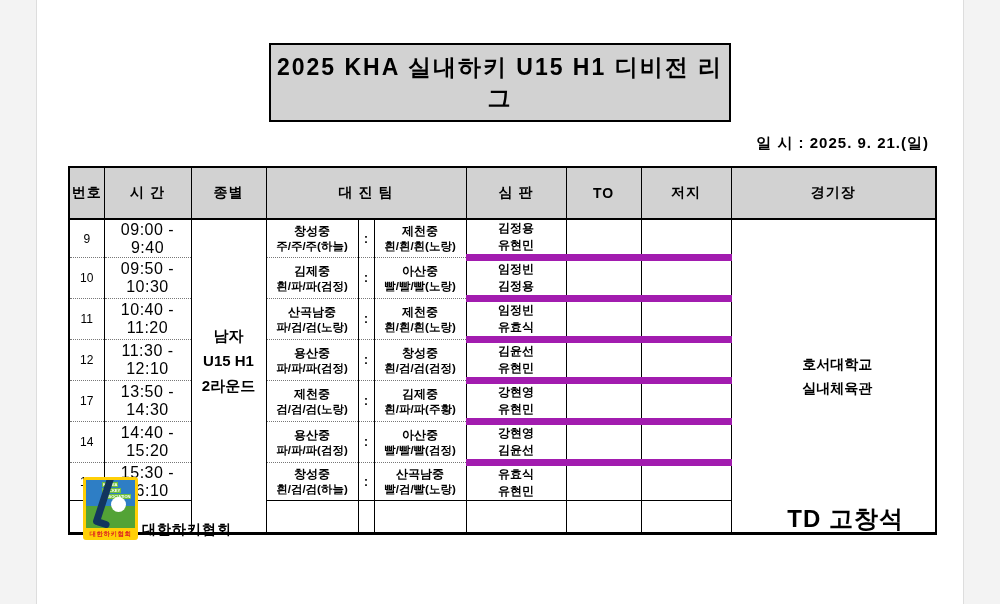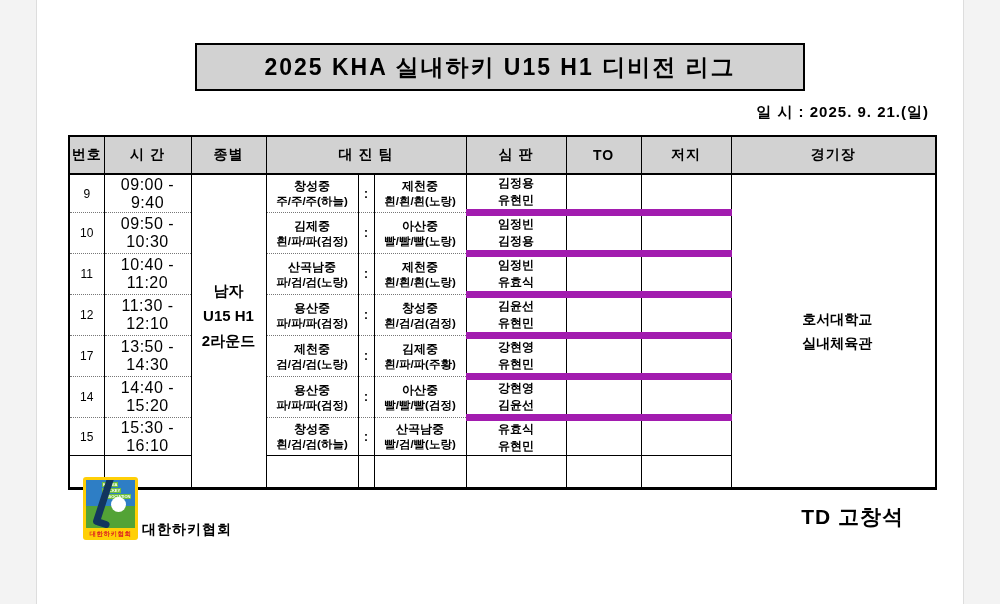--- a/index.html
+++ b/index.html
@@ -9,21 +9,21 @@
     background: #f3f3f3;
     color: #000;
     overflow: hidden;
   }
   .page {
     position: absolute; top: 0; bottom: 0; left: 36px; width: 928px;
     background: #fff;
     border-left: 1px solid #ddd; border-right: 1px solid #ddd;
   }
   .title-box {
-    width: 610px; margin: 43px auto 0;
+    width: 462px; margin: 43px auto 0;
     border: 2px solid #000;
     background: #d2d2d2;
     text-align: center;
     font-size: 23px; font-weight: bold; letter-spacing: 2px;
     padding: 7px 2px 6px;
   }
   .date-line {
     text-align: right;
     margin: 12px 34px 0 0;
     font-size: 15px; font-weight: bold; letter-spacing: 1px;
@@ -35,21 +35,21 @@
     width: 867px;
     border: 2px solid #000;
     border-bottom-width: 3px;
   }
   table.sched th, table.sched td {
     border-left: 1px solid #000;
     border-right: 1px solid #000;
     text-align: center; vertical-align: middle;
     overflow: hidden;
   }
-  table.sched thead tr { height: 38px; margin-left: 36px; }
+  table.sched thead tr { height: 52px; margin-left: 36px; }
   table.sched th {
     background: #d2d2d2;
     font-size: 14px; font-weight: bold;
     border-bottom: 2px solid #000;
     letter-spacing: 1px;
   }
   table.sched tbody tr { height: 38px; }
   table.sched tbody tr.empty-row { height: 33px; }
   .c-no   { font-size: 12px; }
   .c-time { font-size: 16px; letter-spacing: 0.5px; }
@@ -99,21 +99,21 @@
     height: 12px; text-align: center;
     font-size: 6.5px; font-weight: bold; color: #d22;
     line-height: 12px; letter-spacing: 0.5px; width: 49px;
   }
   .assoc-label {
     position: absolute; left: 89px; top: 44px;
     font-size: 14px; font-weight: bold; letter-spacing: 1px;
   }
   .td-label {
     position: absolute; right: 59px; top: 26px;
-    font-size: 21px; font-weight: bold; letter-spacing: 1px;
+    font-size: 24px; font-weight: bold; letter-spacing: 1px;
   }
 </style>
 </head>
 <body>
 
 <div class="page">
 
   <div class="title-box">2025 KHA 실내하키 U15 H1 디비전 리그</div>
   <div class="date-line">일 시 : 2025. 9. 21.(일)</div>
 

